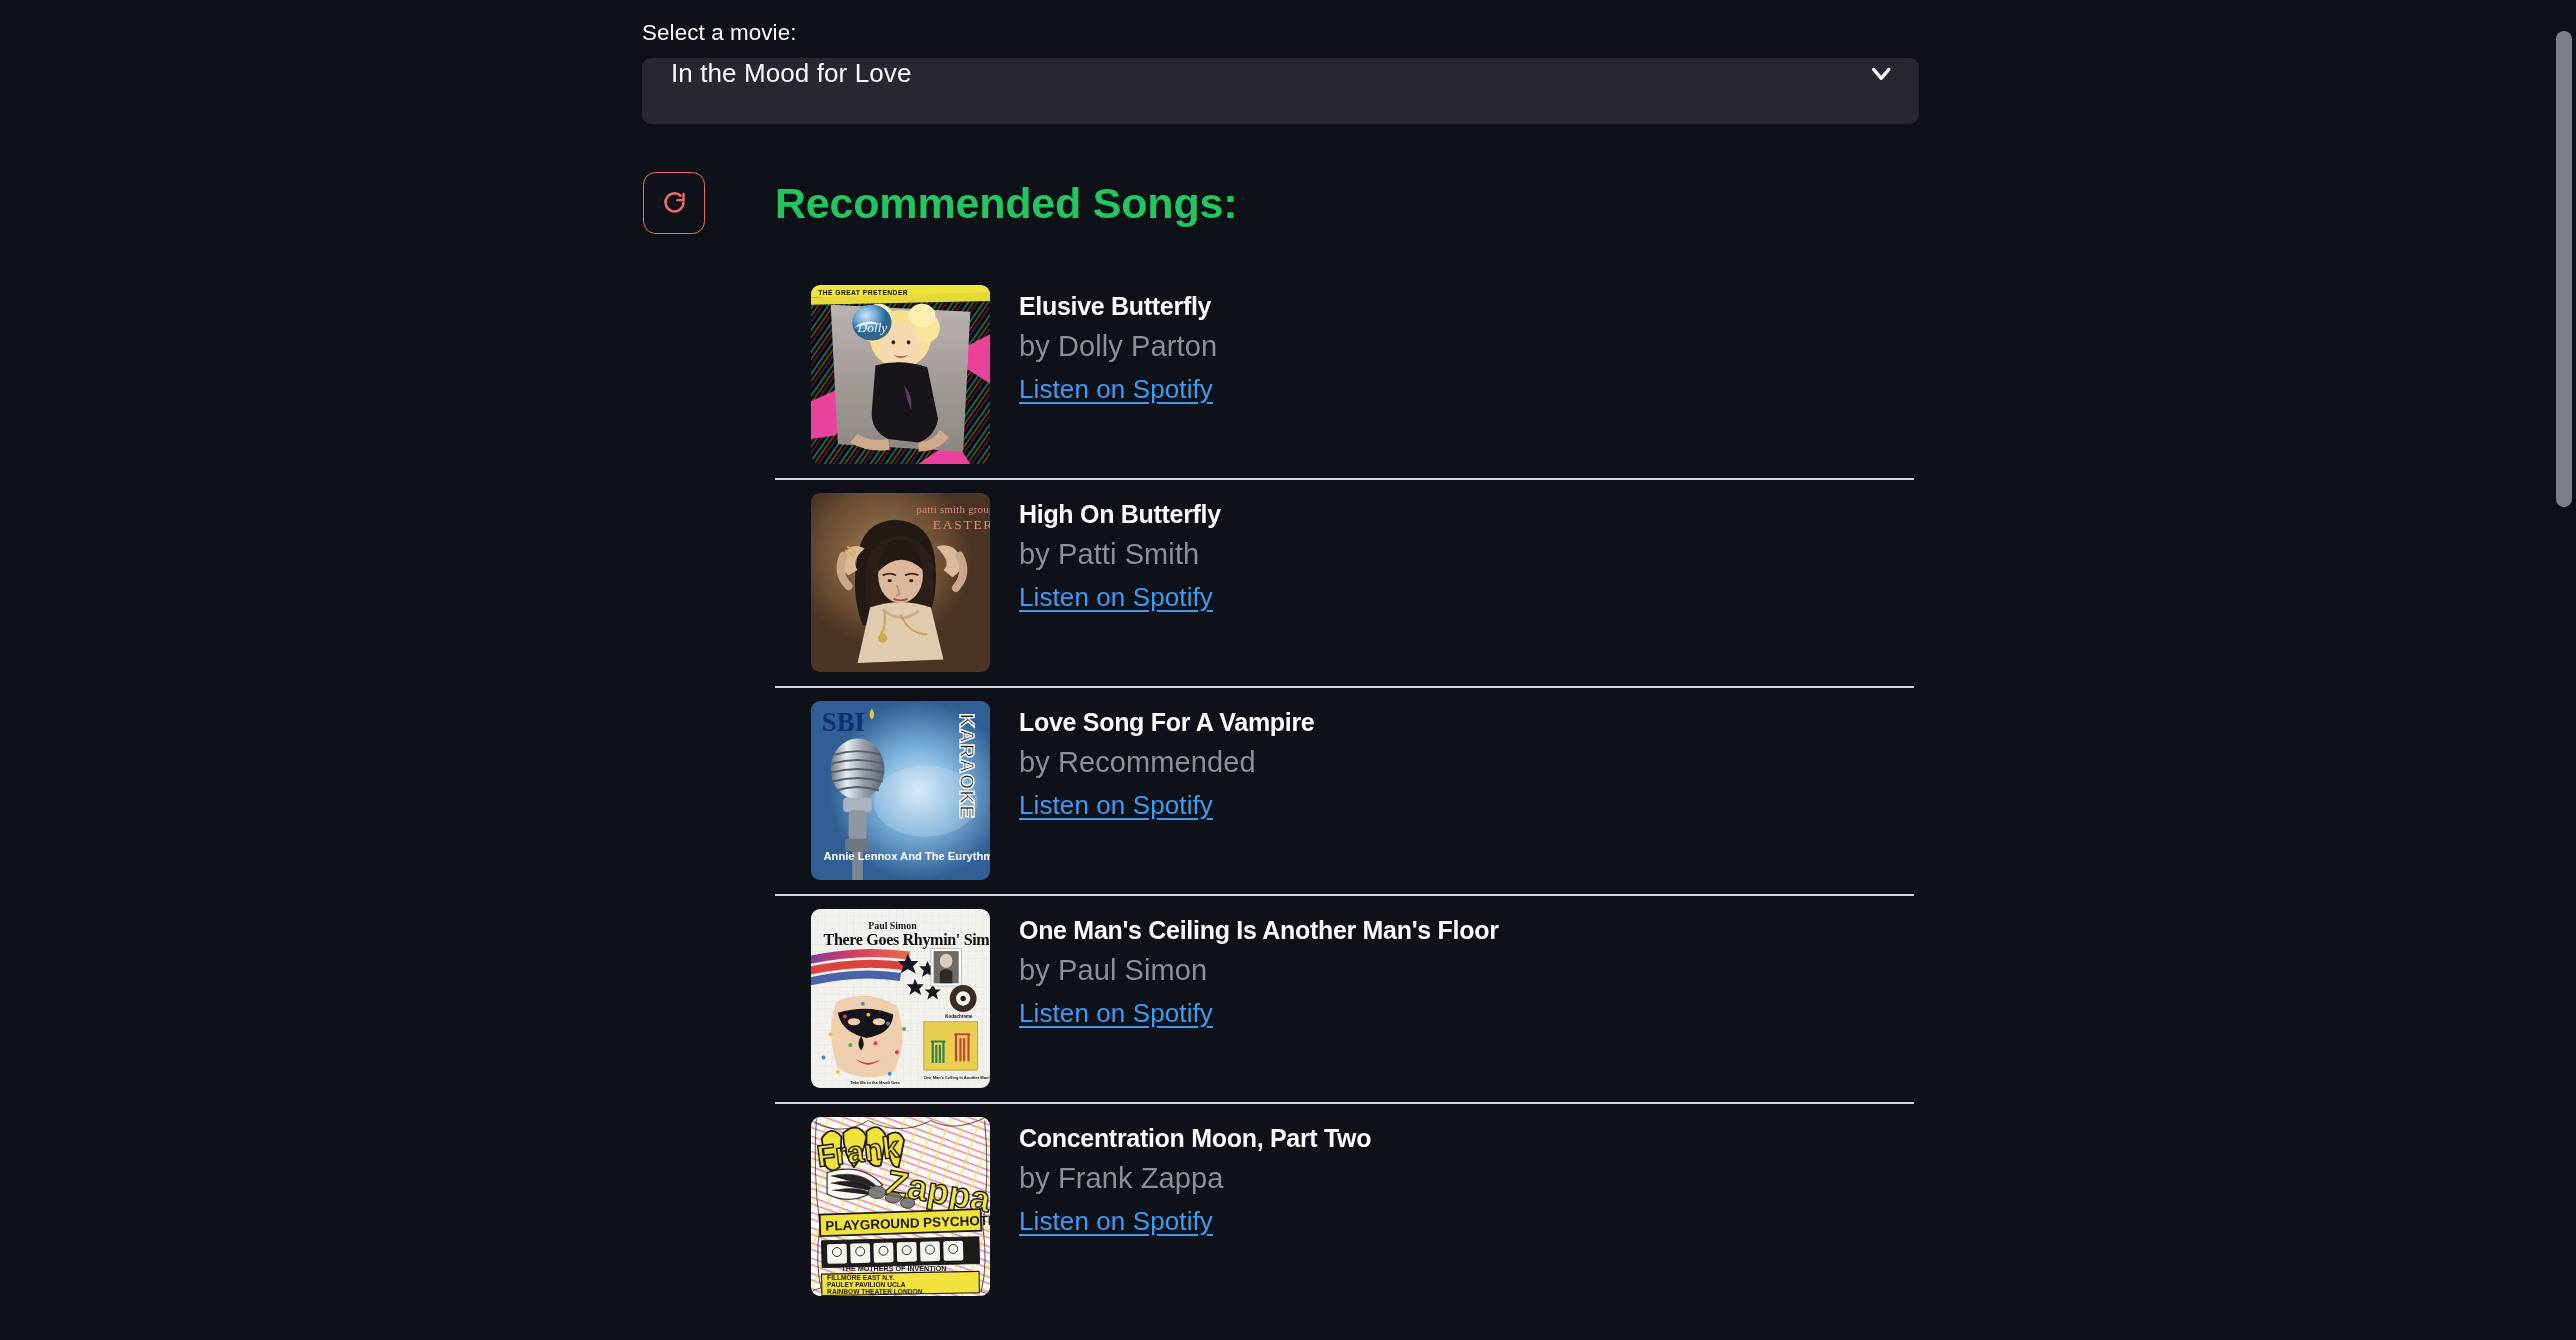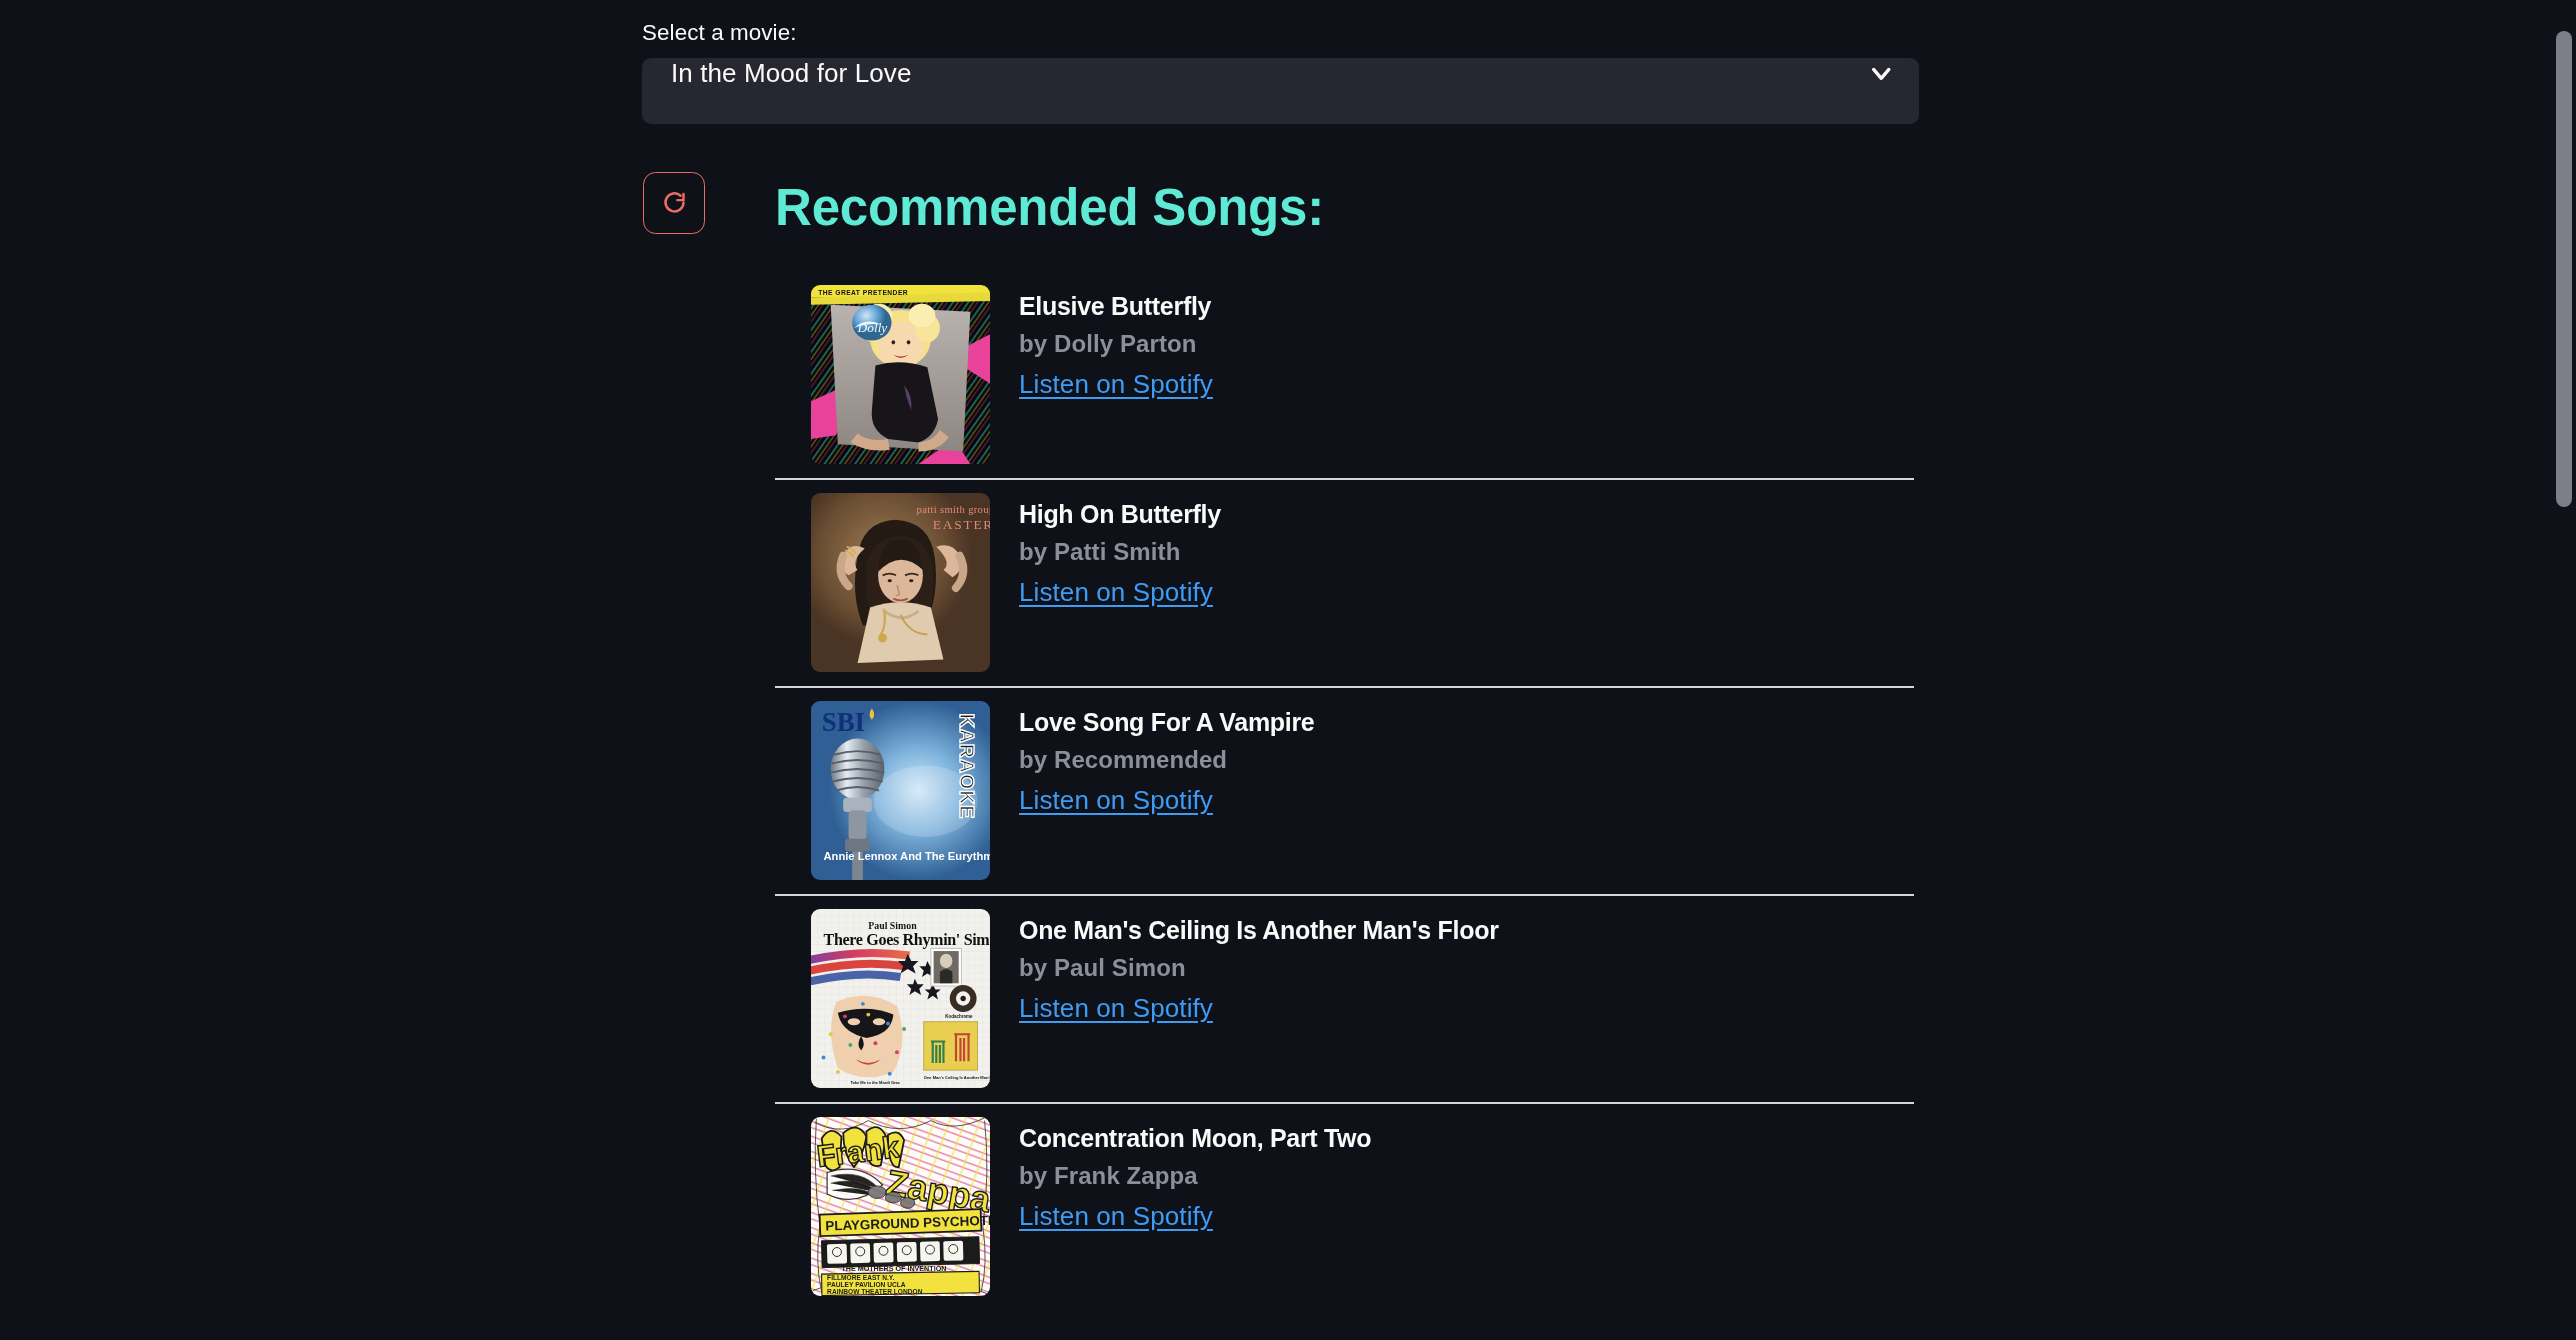--- a/index.html
+++ b/index.html
@@ -31,21 +31,21 @@
     width: 62px; height: 62px;
     border: 1.8px solid #ec6d63; border-radius: 12.6px;
     background: #0e1117; display: flex; align-items: center; justify-content: center;
     cursor: pointer;
   }
   .refresh-btn svg { width: 27px; height: 27px; }
 
   
   .heading {
     position: absolute; left: 775px; top: 179px;
-    font-size: 51px; font-weight: 700; color: #5eead4;
+    font-size: 43px; font-weight: 700; color: #22c55e;
     letter-spacing: -0.2px; line-height: 1.15;
   }
 
   
   .song-list { position: absolute; left: 775px; top: 272px; width: 1139px; }
   .song-row {
     display: flex; align-items: flex-start;
     padding: 12.6px 0 14.4px 0;
     min-height: 199px;
   }
@@ -57,21 +57,21 @@
     margin-left: 36px; background: #111;
   }
   .cover svg { display: block; width: 179px; height: 179px; }
 
   .song-info { margin-left: 29px; padding-top: 7.2px; }
   .song-title {
     font-size: 25px; font-weight: 700; color: #fafafa;
     line-height: 1.18; letter-spacing: -0.3px; white-space: nowrap;
   }
   .song-artist {
-    font-size: 24px; color: #8b8f98; margin-top: 9px; letter-spacing: 0.1px; font-weight: bold;
+    font-size: 29px; color: #8b8f98; margin-top: 9px; letter-spacing: 0.1px;
   }
   .song-link {
     display: inline-block; font-size: 26px; color: #3d9df6;
     text-decoration: underline; text-underline-offset: 3.6px;
     margin-top: 10.8px; cursor: pointer; letter-spacing: 0.1px;
   }
 
   
   .scrollbar-track {
     position: absolute; right: 0; top: 0; width: 23px; height: 1340px;

